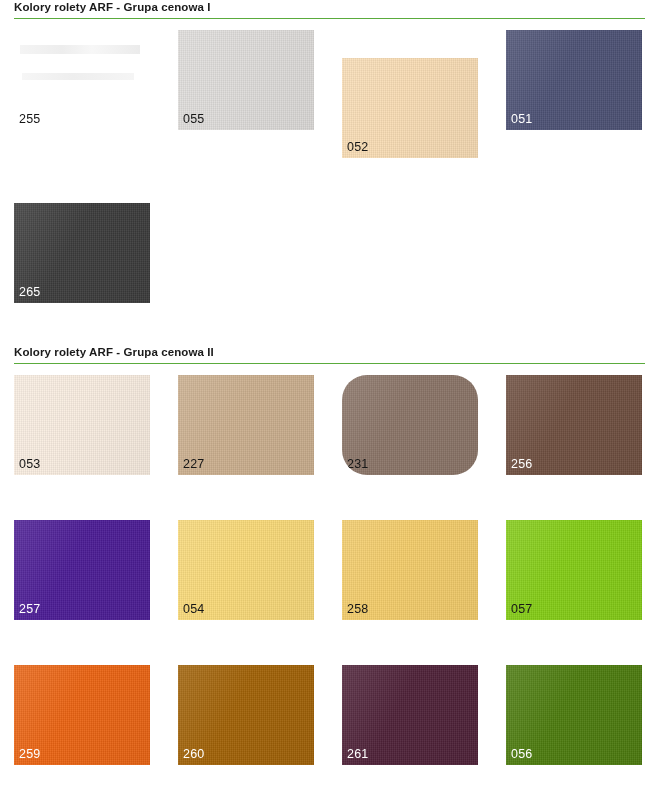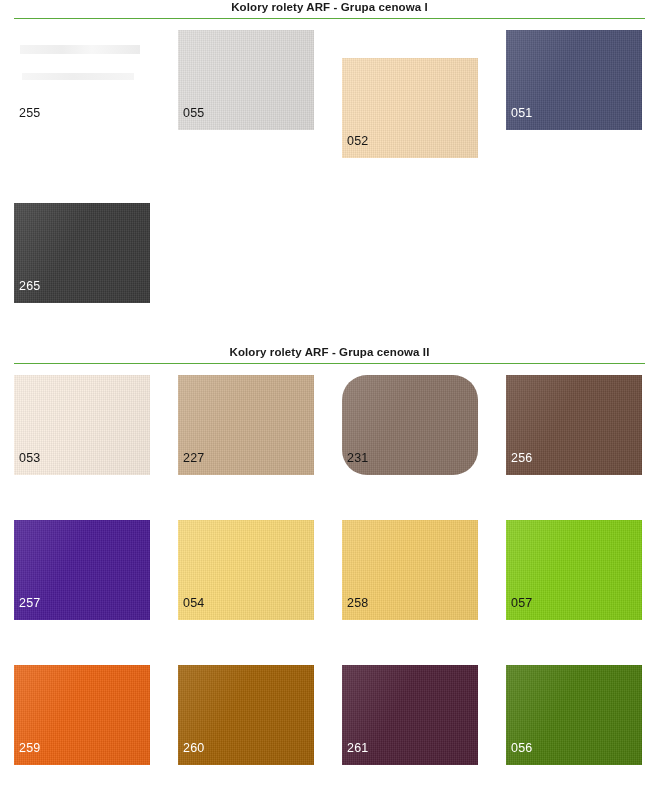--- a/index.html
+++ b/index.html
@@ -26,21 +26,20 @@
     padding: 0 17px 0 14px;
   }
   .section-title {
     font-size: 11.5px;
     font-weight: bold;
     color: #1a1a1a;
     letter-spacing: 0.1px;
     line-height: 14px;
     padding-bottom: 4px;
     white-space: nowrap;
-    text-align: center;
   }
   .section-rule {
     height: 0;
     border-top: 1.4px solid #5aab3c;
     margin-bottom: 11px;
   }
 
   
   .grid {
     display: flex;
@@ -66,21 +65,21 @@
   }
   .swatch .sheen {
     position: absolute;
     inset: 0;
     pointer-events: none;
     background: linear-gradient(118deg, rgba(255,255,255,0.10) 0%, rgba(255,255,255,0.0) 42%, rgba(0,0,0,0.035) 100%);
   }
   .swatch .code {
     position: absolute;
     left: 5px;
-    bottom: 9px;
+    bottom: 3px;
     font-size: 12.5px;
     line-height: 15px;
     letter-spacing: 0.2px;
     font-family: "Liberation Sans", sans-serif;
   }
   .swatch.light-label .code { color: #ffffff; }
   .swatch.dark-label  .code { color: #161616; }
   .swatch.plain .smudge-a,
   .swatch.plain .smudge-b {
     position: absolute;

